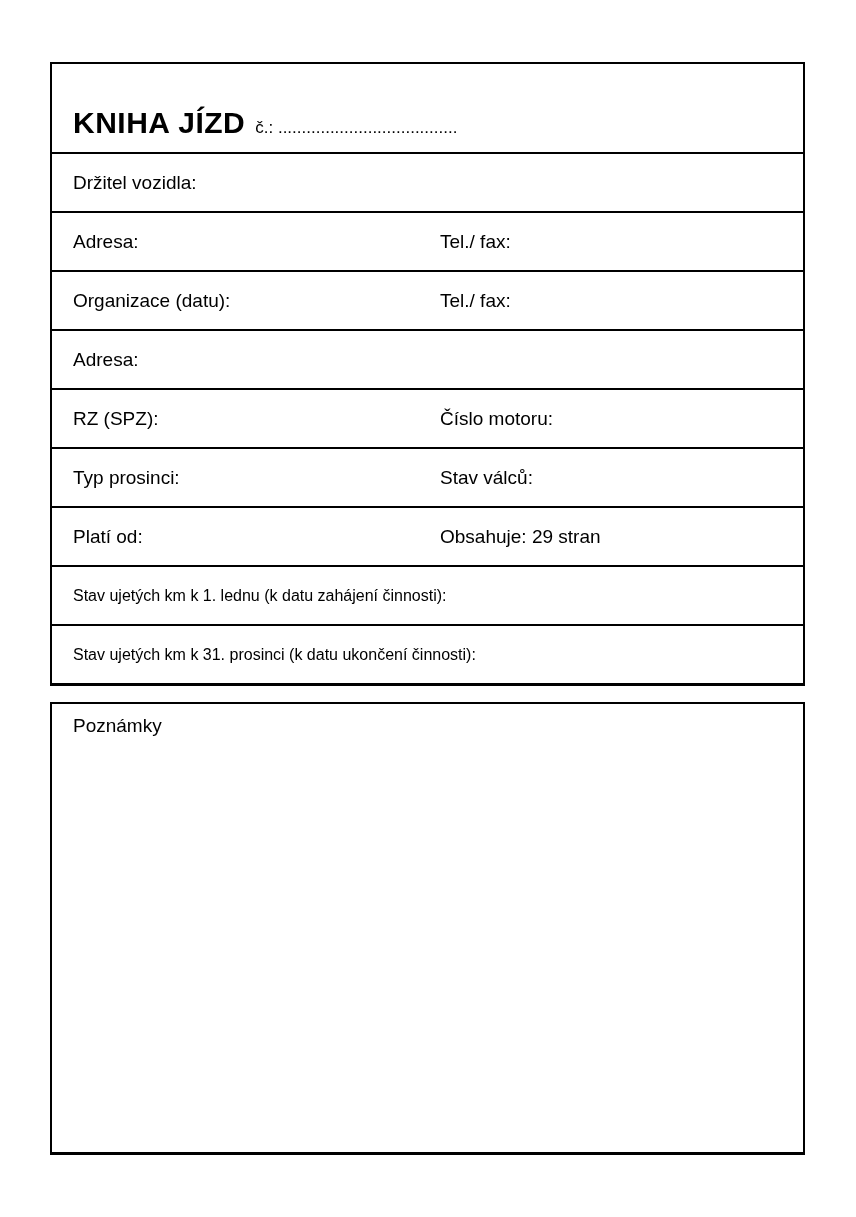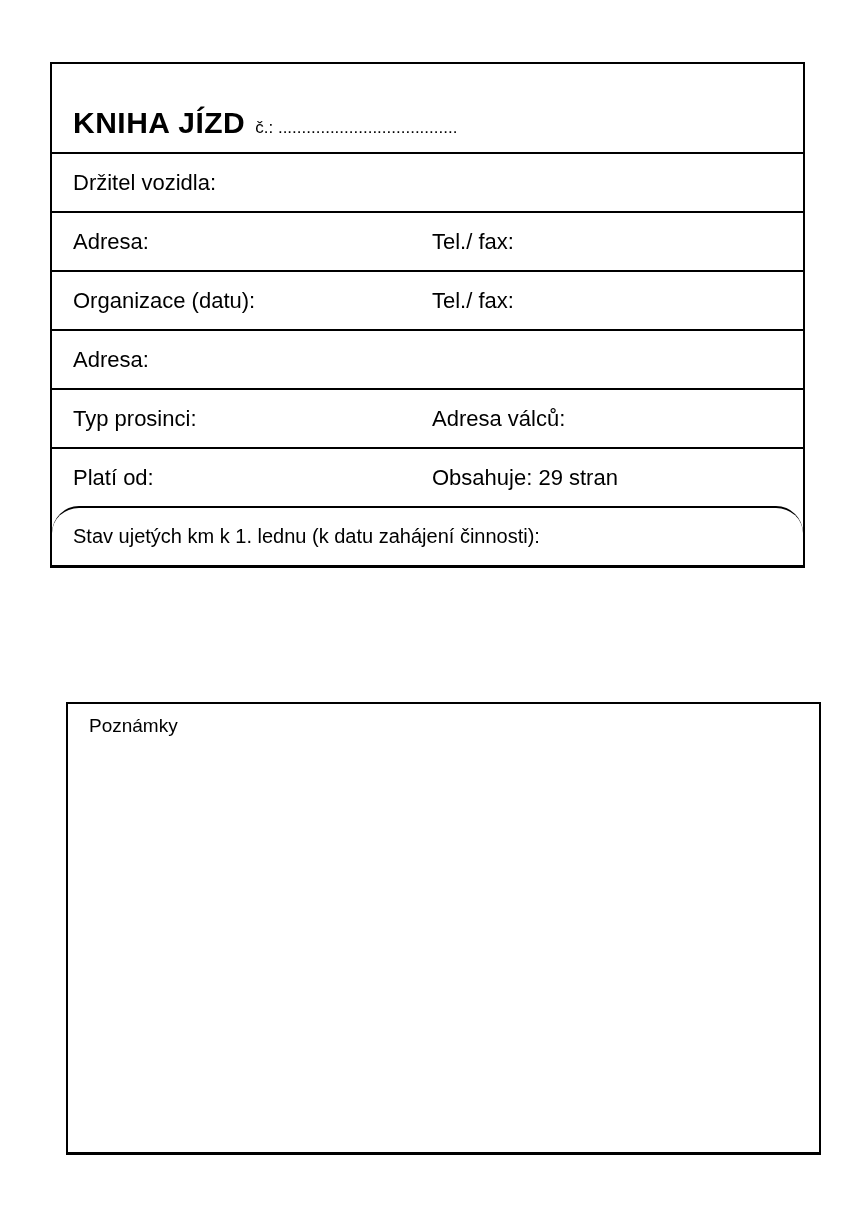--- a/index.html
+++ b/index.html
@@ -46,37 +46,36 @@
     white-space: nowrap;
   }
   .row {
     position: relative;
     height: 57px;
     box-sizing: content-box;
     border-top: 2px solid #000000;
     display: flex;
     align-items: center;
     padding-left: 21px;
-    font-size: 22px;
+    font-size: 19px;
   }
   .row.small {
-    font-size: 20px;
-    border-radius: 27px;
+    font-size: 16px;
   }
   .col2 {
     position: absolute;
-    left: 380px;
+    left: 388px;
     top: 50%;
     transform: translateY(-50%);
     white-space: nowrap;
     text-align: right;
   }
   .notes-box {
     position: absolute;
-    left: 66px;
+    left: 50px;
     top: 702px;
     width: 755px;
     height: 453px;
     box-sizing: border-box;
     border: 2px solid #000000;
     border-bottom-width: 3px;
     background: #ffffff;
     padding: 11px 0 0 21px;
     font-size: 19px;
   }
@@ -106,36 +105,44 @@
     <div class="row">
       <span>Organizace (datu):</span>
       <span class="col2">Tel./ fax:</span>
     </div>
 
     <div class="row">
       <span>Adresa:</span>
       <span class="col2"></span>
     </div>
 
+    <div class="row">
+      <span>RZ (SPZ):</span>
+      <span class="col2">Číslo motoru:</span>
+    </div>
 
     <div class="row">
       <span>Typ prosinci:</span>
-      <span class="col2">Adresa válců:</span>
+      <span class="col2">Stav válců:</span>
     </div>
 
     <div class="row">
       <span>Platí od:</span>
       <span class="col2">Obsahuje: 29 stran</span>
     </div>
 
     <div class="row small">
       <span>Stav ujetých km k 1. lednu (k datu zahájení činnosti):</span>
       <span class="col2"></span>
     </div>
 
+    <div class="row small">
+      <span>Stav ujetých km k 31. prosinci (k datu ukončení činnosti):</span>
+      <span class="col2"></span>
+    </div>
 
   </div>
 
   <div class="notes-box">
     <span>Poznámky</span>
   </div>
 
 </div>
 
 </body></html>

